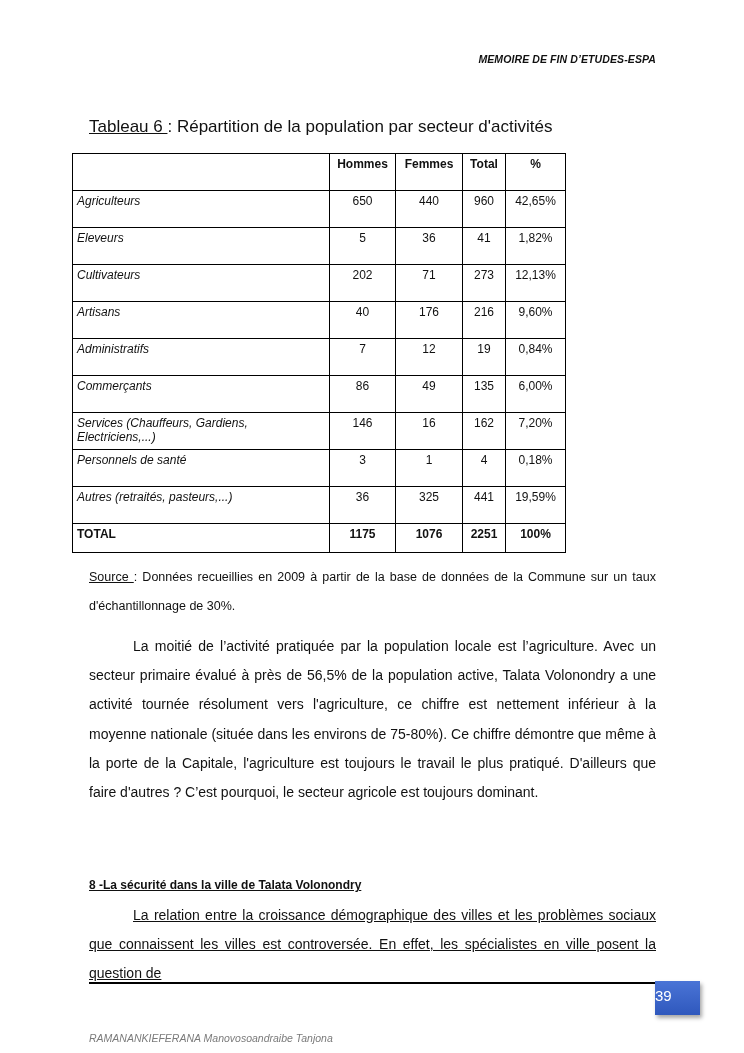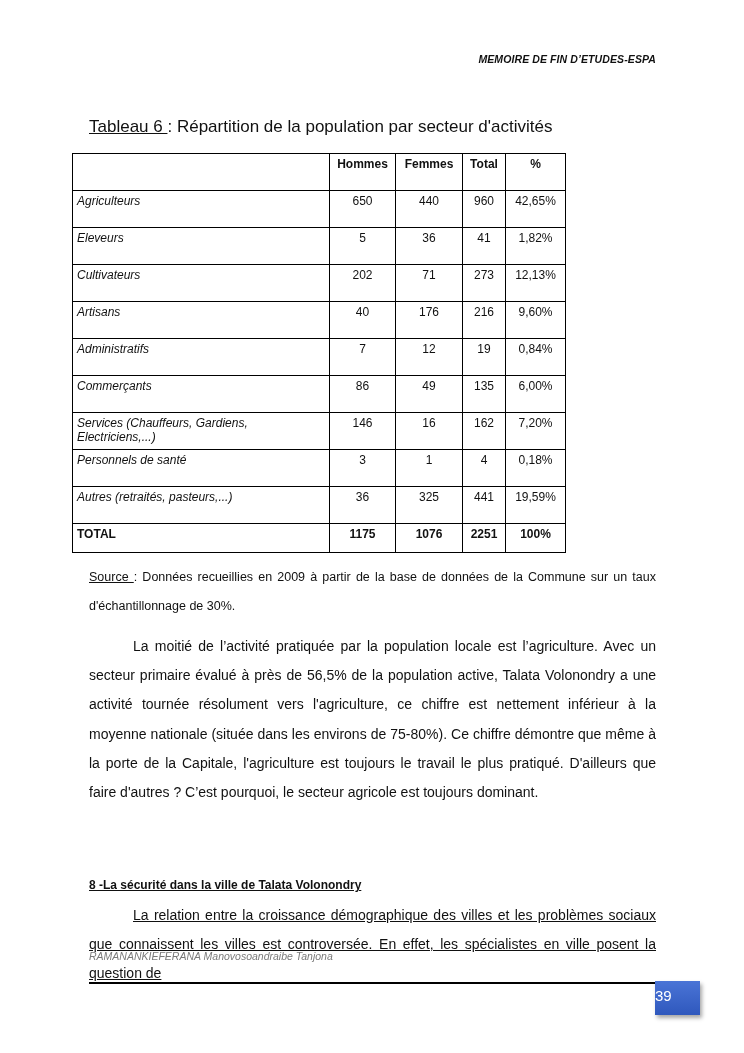--- a/index.html
+++ b/index.html
@@ -17,21 +17,21 @@
   table.t td.c4 { width:60px; text-align:center; }
   table.t tr.head td { font-weight:bold; }
   table.t tr.total td { font-weight:bold; font-style:normal; height:29px; }
   .source { position:absolute; top:563px; left:89px; width:567px; font-size:12.5px; line-height:29px; text-align:justify; }
   .source .u { text-decoration:underline; }
   .para { position:absolute; left:89px; width:567px; font-size:14px; line-height:29.2px; text-align:justify; text-indent:44px; }
   .p1 { top:632px; }
   .p2 { top:901px;text-decoration:underline; }
   .section-title { position:absolute; top:878px; left:89px; font-size:12px; font-weight:bold; text-decoration:underline; }
   .footer-line { position:absolute; top:982px; left:89px; width:586px; height:2px; background:#000; }
-  .footer-author { position:absolute; top:950px; left:89px; font-size:10.5px; font-style:italic; color:#7a7a7a; }
+  .footer-author { position:absolute; top:1032px; left:89px; font-size:10.5px; font-style:italic; color:#7a7a7a; }
   .page-num { position:absolute; top:981px; left:655px; width:45px; height:34px; background:linear-gradient(#4a74d6,#2f58bd);
               color:#fff; font-size:15px; text-align:left; padding:6px 6px 0 0; box-sizing:border-box;
               box-shadow:2px 3px 4px rgba(0,0,0,0.35); }
 </style>
 </head>
 <body>
 
 <div class="header">MEMOIRE DE FIN D’ETUDES-ESPA</div>
 
 <div class="caption">

